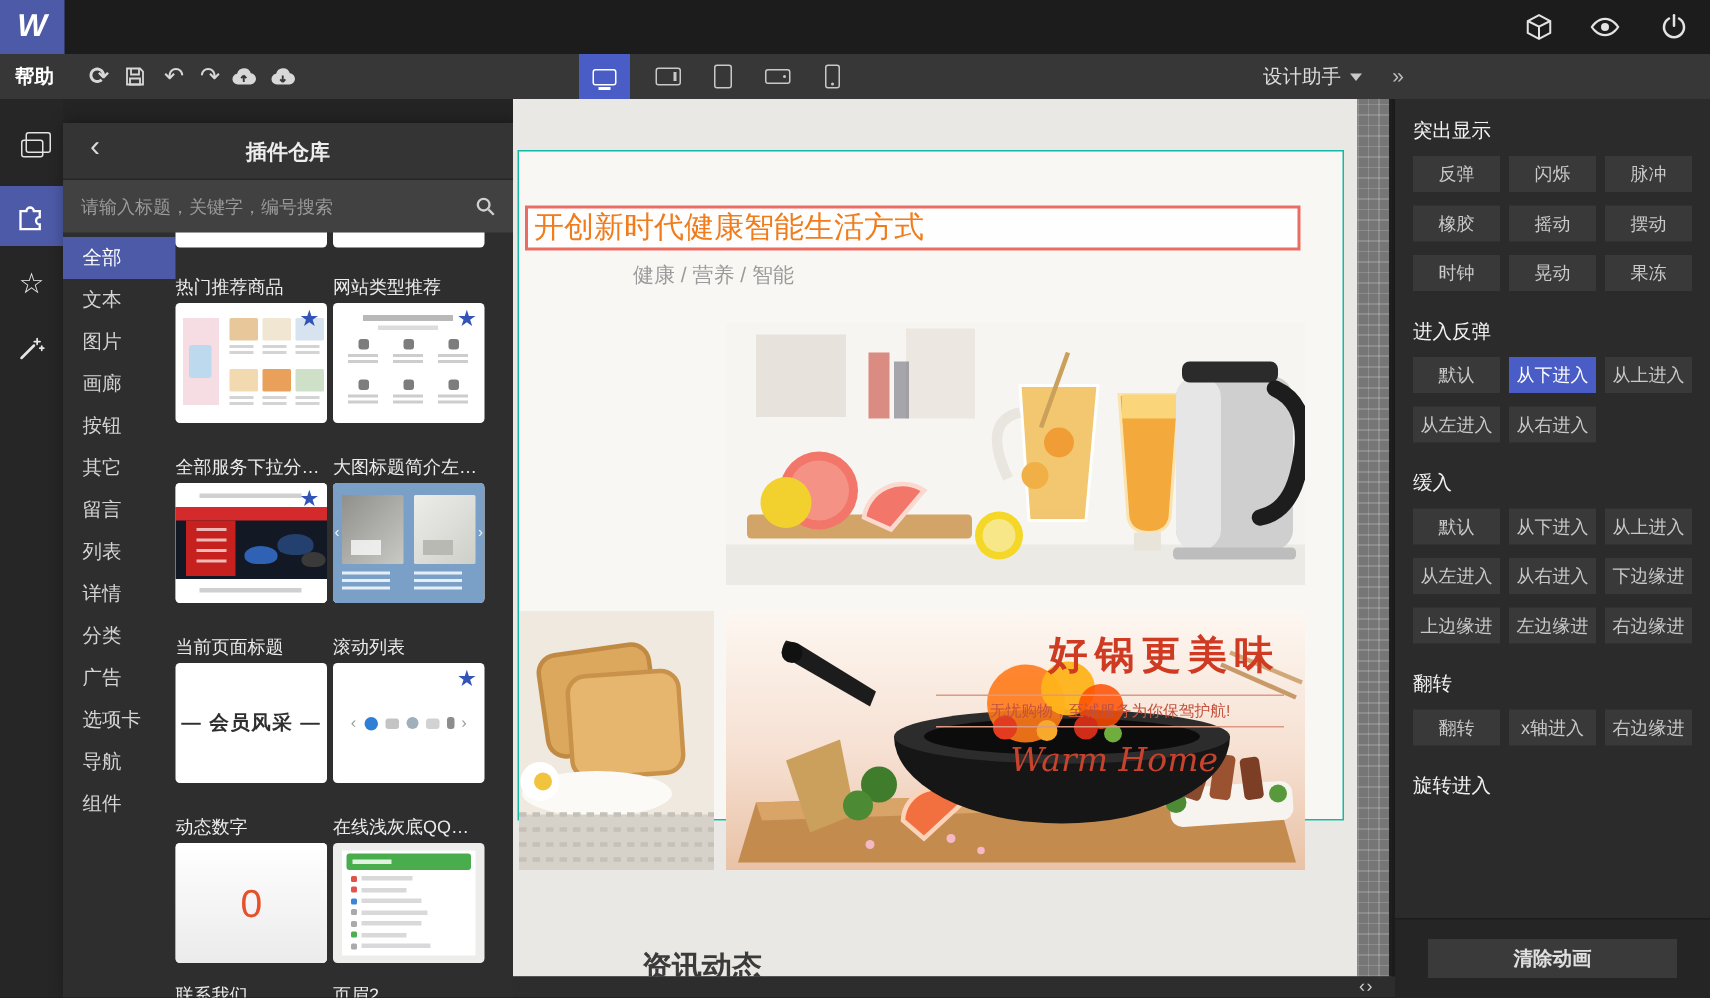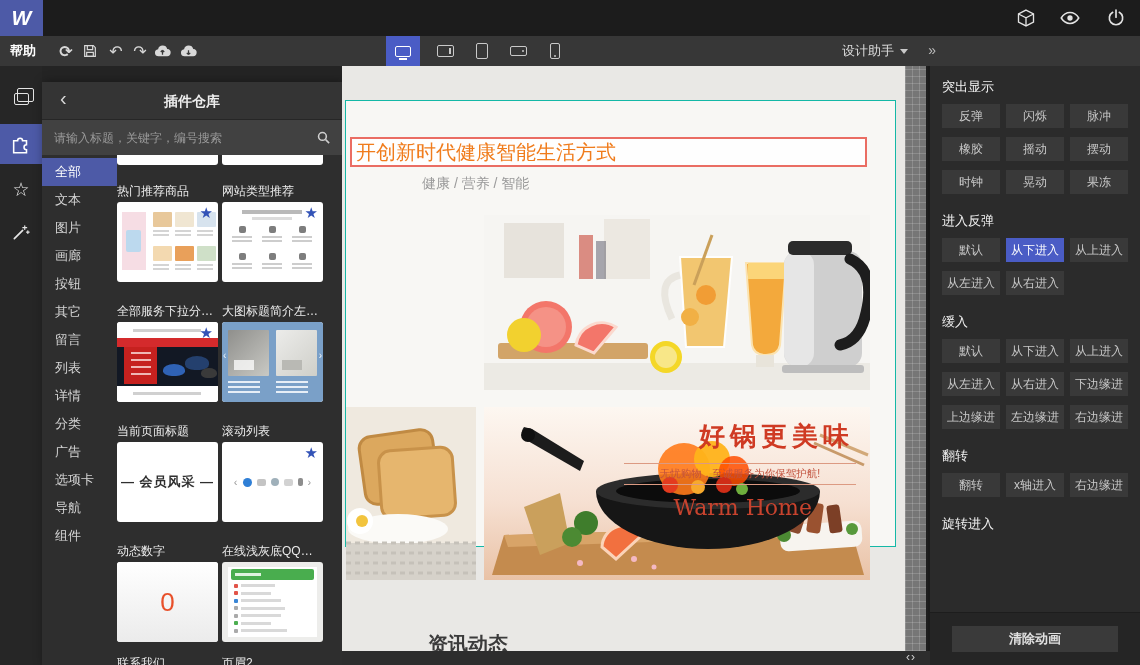--- a/index.html
+++ b/index.html
@@ -122,21 +122,21 @@
   #feat-l2{position:absolute;left:-10px;top:144px;font-size:15px;color:#5a5a5a;white-space:nowrap}
   #feat-btn{position:absolute;left:-26px;top:168px;width:114px;height:26px;border-radius:13px;background:#f0861e;
     color:#fff;font-size:13px;display:flex;align-items:center;justify-content:center;white-space:nowrap;cursor:pointer}
   .photo{position:absolute;overflow:hidden}
   #kettle{left:138px;top:114px;width:386px;height:175px}
   #toast{left:0;top:306px;width:130px;height:173px}
   #wok{left:138px;top:306px;width:386px;height:173px;background:linear-gradient(180deg,#fdf7f1 0%,#f6e0d2 55%,#e9c2a6 100%)}
   #wok-title{position:absolute;right:16px;top:12px;color:#cf3a23;font-size:26px;letter-spacing:5px;font-weight:bold;white-space:nowrap}
   #wok-sub{position:absolute;right:14px;top:56px;width:232px;border-top:1px solid #dc9a82;border-bottom:1px solid #dc9a82;
     padding:3px 0;color:#c2523d;font-size:10.5px;text-align:center;white-space:nowrap}
-  #wok-script{position:absolute;right:58px;top:88px;color:#c8432e;font-size:22px;
+  #wok-script{position:absolute;right:58px;top:88px;color:#c8432e;font-size:22px;font-style:italic;
     font-family:"DejaVu Serif","Liberation Serif",serif;white-space:nowrap}
   #news-h{position:absolute;left:86px;top:565px;font-size:20px;font-weight:bold;color:#3b3b3b}
   
   #vstrip{position:absolute;left:905px;top:66px;width:23px;height:585px;background:#767676;border-right:2px solid #1e1e1e;
     background-image:repeating-linear-gradient(0deg,rgba(255,255,255,.16) 0 1px,transparent 1px 7px),
       repeating-linear-gradient(90deg,rgba(255,255,255,.16) 0 1px,transparent 1px 7px)}
   #bottombar{position:absolute;left:342px;top:651px;width:588px;height:14px;background:#2d2d2d}
   #code-ic{position:absolute;right:14px;top:0;height:14px;line-height:13px;color:#d0d0d0;font-size:12px;letter-spacing:1px;cursor:pointer}
   
   #rpanel{position:absolute;left:930px;top:66px;width:210px;height:599px;background:#2b2b2b;padding:6px 12px 0;overflow:hidden}

